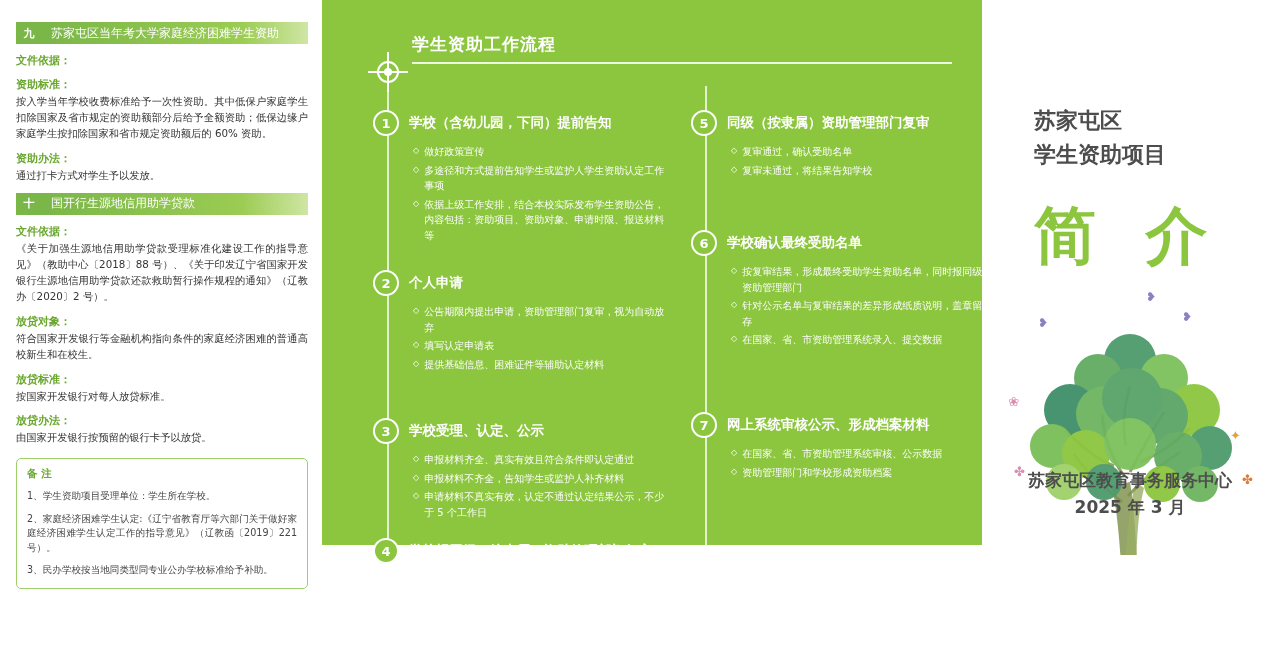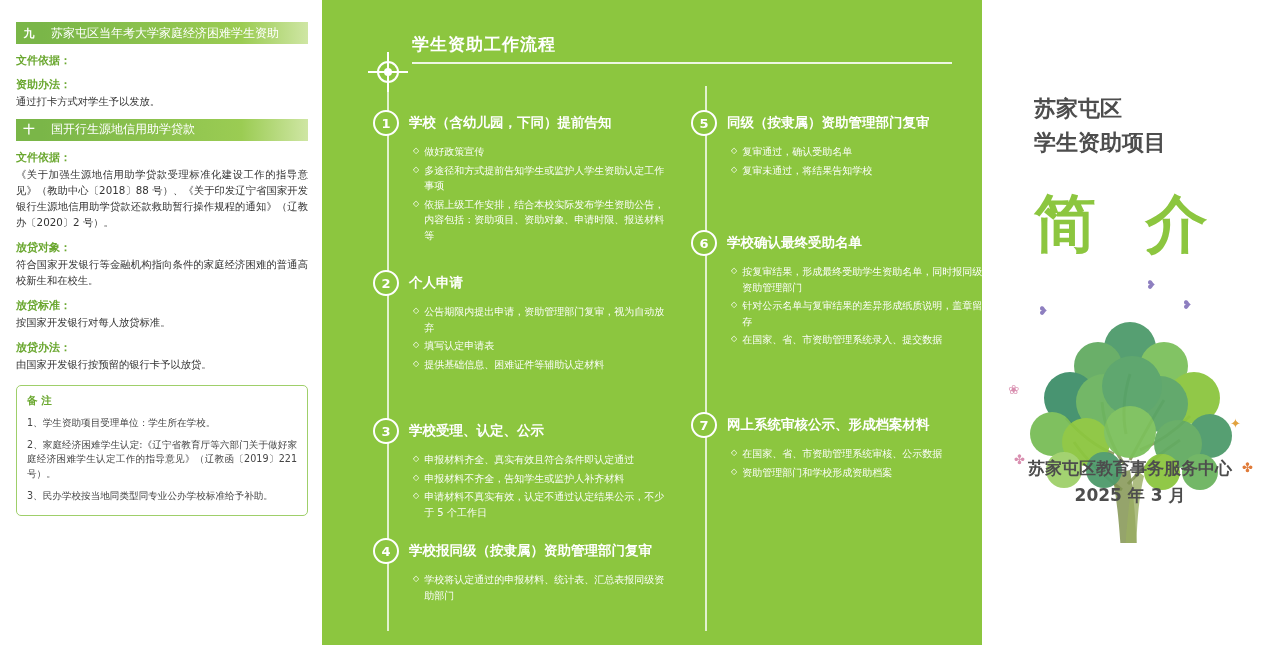--- a/index.html
+++ b/index.html
@@ -46,21 +46,21 @@
     color:#6aa72f; font-size:10.5px; font-weight:bold; margin-bottom:4px;
   }
   .note-item {
     color:#444444; font-size:9.6px; line-height:1.5; margin-bottom:2px;
     text-align:justify;
     margin-top:8px;
   }
 
   
   .center-panel {
-    position:absolute; left:322px; top:0; width:660px; height:645px;
+    position:absolute; left:322px; top:0; width:660px; height:545px;
     background:#8cc63f;
   }
   .center-title {
     position:absolute; left:90px; top:33px;
     color:#ffffff; font-size:17px; font-weight:bold; letter-spacing:1px;
   }
   .hr-top {
     position:absolute; left:90px; top:62px; width:540px; height:2px;
     background:#ffffff; opacity:.85;
   }
@@ -106,21 +106,21 @@
   }
   .step-list { margin:8px 0 0 26px; }
   .step-li {
     display:flex; color:#ffffff; font-size:10px; line-height:1.55;
     margin-bottom:3px; opacity:.97;
   }
   .diamond { margin-right:5px; flex:0 0 auto; font-size:8px; line-height:1.85; }
 
   
   .right-panel {
-    position:absolute; left:982px; top:4px; width:296px; height:539px;
+    position:absolute; left:982px; top:16px; width:296px; height:539px;
     background:#ffffff; overflow:hidden;
   }
   .r-title {
     position:absolute; left:52px; top:88px;
     color:#4d4d4d; font-size:22px; font-weight:bold; line-height:1.55;
   }
   .r-big {
     position:absolute; left:52px; top:178px;
     color:#8cc63f; font-size:62px; font-weight:bold; letter-spacing:14px;
   }
@@ -143,20 +143,24 @@
 
   <div class="left-panel">
 
     <div class="sec-head">
       <div class="sec-num">九</div>
       <div class="sec-title">苏家屯区当年考大学家庭经济困难学生资助</div>
     </div>
 
     <div class="field">
       <div class="field-label">文件依据：</div>
+    </div>
+    <div class="field">
+      <div class="field-label">资助标准：</div>
+      <div class="field-body">按入学当年学校收费标准给予一次性资助。其中低保户家庭学生扣除国家及省市规定的资助额部分后给予全额资助；低保边缘户家庭学生按扣除国家和省市规定资助额后的 60% 资助。</div>
     </div>
     <div class="field">
       <div class="field-label">资助办法：</div>
       <div class="field-body">通过打卡方式对学生予以发放。</div>
     </div>
 
     <div class="sec-head">
       <div class="sec-num">十</div>
       <div class="sec-title">国开行生源地信用助学贷款</div>
     </div>

